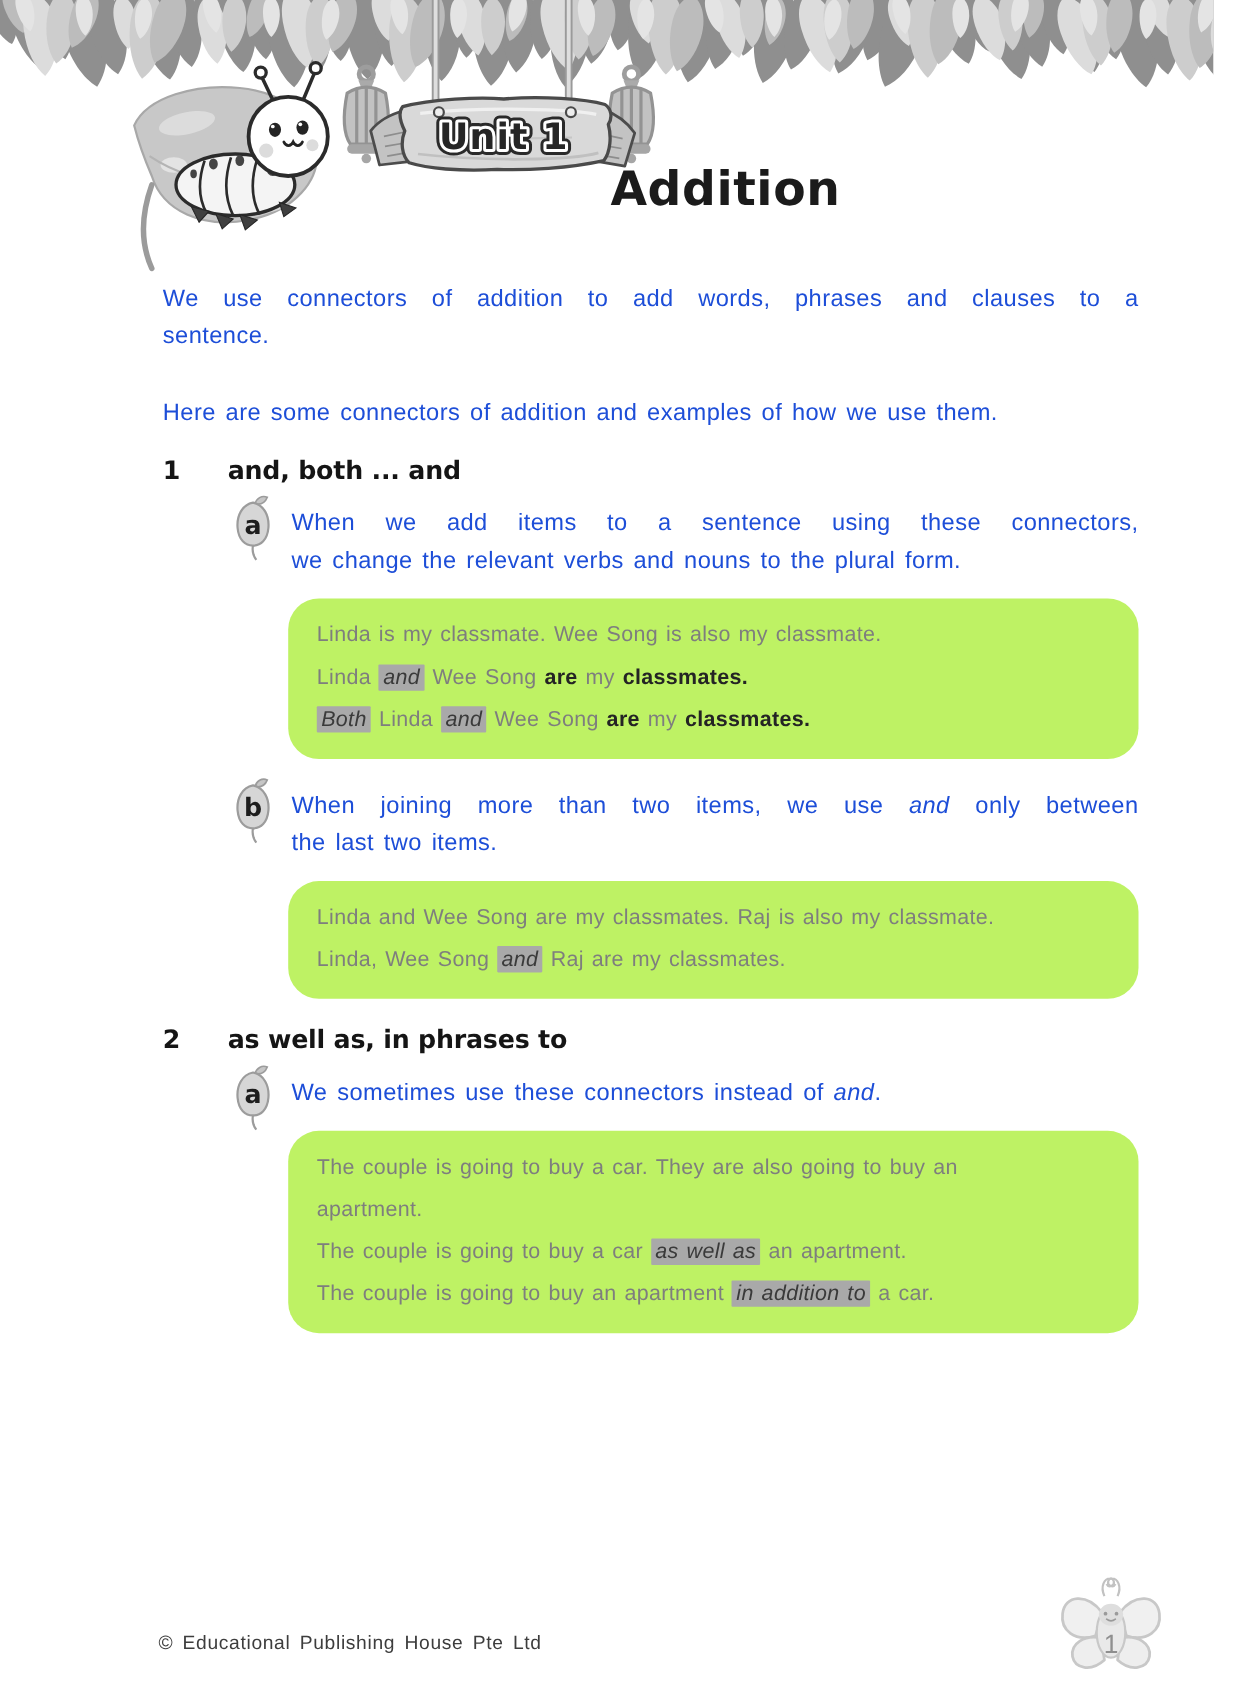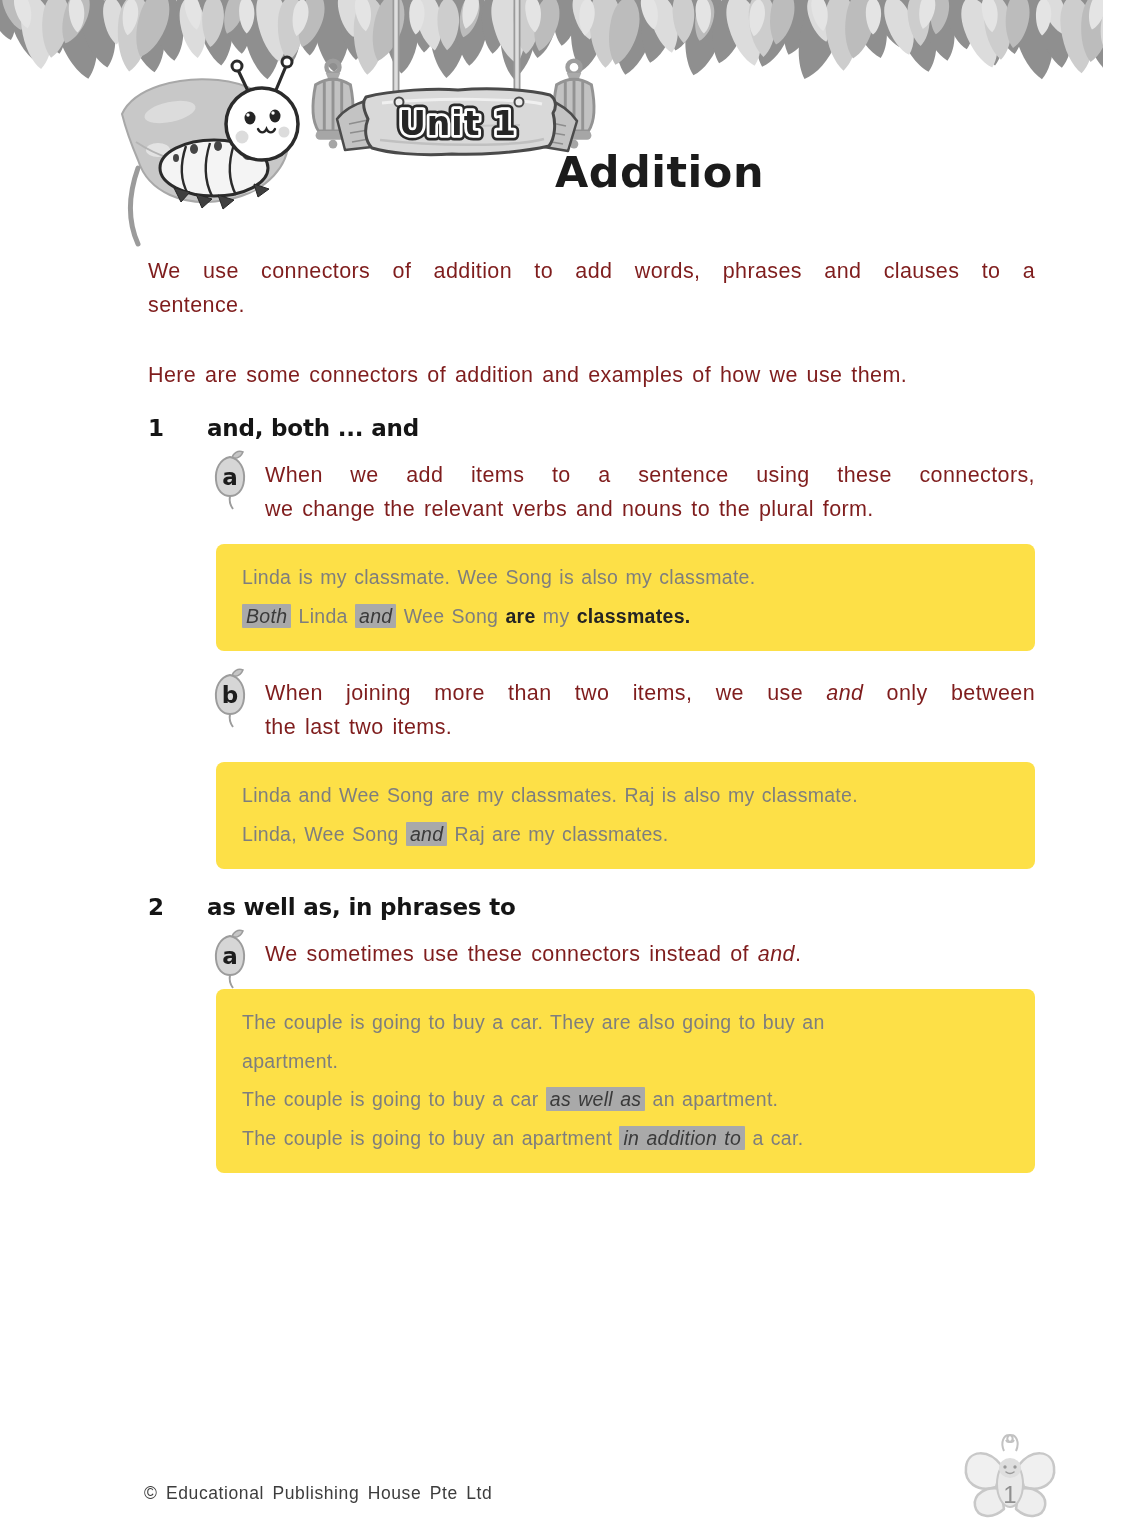--- a/index.html
+++ b/index.html
@@ -12,40 +12,40 @@
   .page-title {
     position:absolute; top:147px; left:148px; width:616px;
     text-align:right;
     font-family:"DejaVu Sans", sans-serif;
     font-size:43px; font-weight:800; color:#1b1b1b; letter-spacing:0.5px;
   }
 
   .content { position:absolute; top:254px; left:148px; width:887px; }
 
   .intro-line, .item-line {
-    font-size:21.5px; line-height:34px; color:#7f1d1d;
+    font-size:21.5px; line-height:34px; color:#1d4ed8;
     letter-spacing:0.4px; word-spacing:2.5px;
   }
   .jline { text-align:justify; text-align-last:justify; }
   .intro-p1 { margin-bottom:36px; }
   .intro-p2 { margin-bottom:23px; }
 
   .sec-head {
     display:flex; align-items:baseline; margin-bottom:17px;
     font-family:"DejaVu Sans", sans-serif;
     font-size:23px; font-weight:700; color:#151515; letter-spacing:-0.2px;
   }
   .sec-num { width:59px; flex:0 0 59px; }
 
   .item { position:relative; margin-left:117px; margin-bottom:18px; }
   .leaf-badge { position:absolute; left:-55px; top:-8px; }
 
   .example-box {
-    margin-left:68px; margin-bottom:25px;
-    background:#fde047; border-radius:8px;
+    margin-left:114px; margin-bottom:25px;
+    background:#bef264; border-radius:28px;
     padding:14px 26px 16px 26px;
   }
   .ex-line {
     font-size:19.5px; line-height:38.5px; color:#7e7e7e;
     letter-spacing:0.3px; word-spacing:1.5px;
   }
   .run-italic { font-style:italic; }
   .ex-line .run-bold { color:#242424; font-weight:700; }
   .ex-line .run-hl {
     background:#a9a9a9; color:#3a3a3a; font-style:italic;
@@ -270,20 +270,21 @@
         <path d="M20 7 C30 9 35 19 34 30 C33 41 27 46 20 46 C13 46 7 41 6 30 C5 19 10 9 20 7 Z" fill="#d6d6d6" stroke="#9c9c9c" stroke-width="2"></path>
         <path d="M20 46 C19 51 20 55 23 59" stroke="#9c9c9c" stroke-width="2" fill="none"></path>
         <text x="20" y="35" text-anchor="middle" font-family="DejaVu Sans, sans-serif" font-size="23" font-weight="700" fill="#1d1d1d">a</text>
       </svg>
       <div class="item-line jline"><span class="run-plain">When we add items to a sentence using these connectors,</span></div>
       <div class="item-line"><span class="run-plain">we change the relevant verbs and nouns to the plural form.</span></div>
     </div>
 
     <div class="example-box">
       <div class="ex-line"><span class="run-plain">Linda is my classmate. Wee Song is also my classmate.</span></div>
+      <div class="ex-line"><span class="run-plain">Linda </span><span class="run-hl">and</span><span class="run-plain"> Wee Song </span><span class="run-bold">are</span><span class="run-plain"> my </span><span class="run-bold">classmates.</span></div>
       <div class="ex-line"><span class="run-hl">Both</span><span class="run-plain"> Linda </span><span class="run-hl">and</span><span class="run-plain"> Wee Song </span><span class="run-bold">are</span><span class="run-plain"> my </span><span class="run-bold">classmates.</span></div>
     </div>
 
     <div class="item">
       <svg class="leaf-badge" width="40" height="60" viewBox="0 0 40 60">
         <path d="M22 8 C23 3 28 0 33 2 C31 7 27 9 22 8 Z" fill="#c6c6c6" stroke="#9c9c9c" stroke-width="1.5"></path>
         <path d="M20 7 C30 9 35 19 34 30 C33 41 27 46 20 46 C13 46 7 41 6 30 C5 19 10 9 20 7 Z" fill="#d6d6d6" stroke="#9c9c9c" stroke-width="2"></path>
         <path d="M20 46 C19 51 20 55 23 59" stroke="#9c9c9c" stroke-width="2" fill="none"></path>
         <text x="20" y="35" text-anchor="middle" font-family="DejaVu Sans, sans-serif" font-size="23" font-weight="700" fill="#1d1d1d">b</text>
       </svg>

